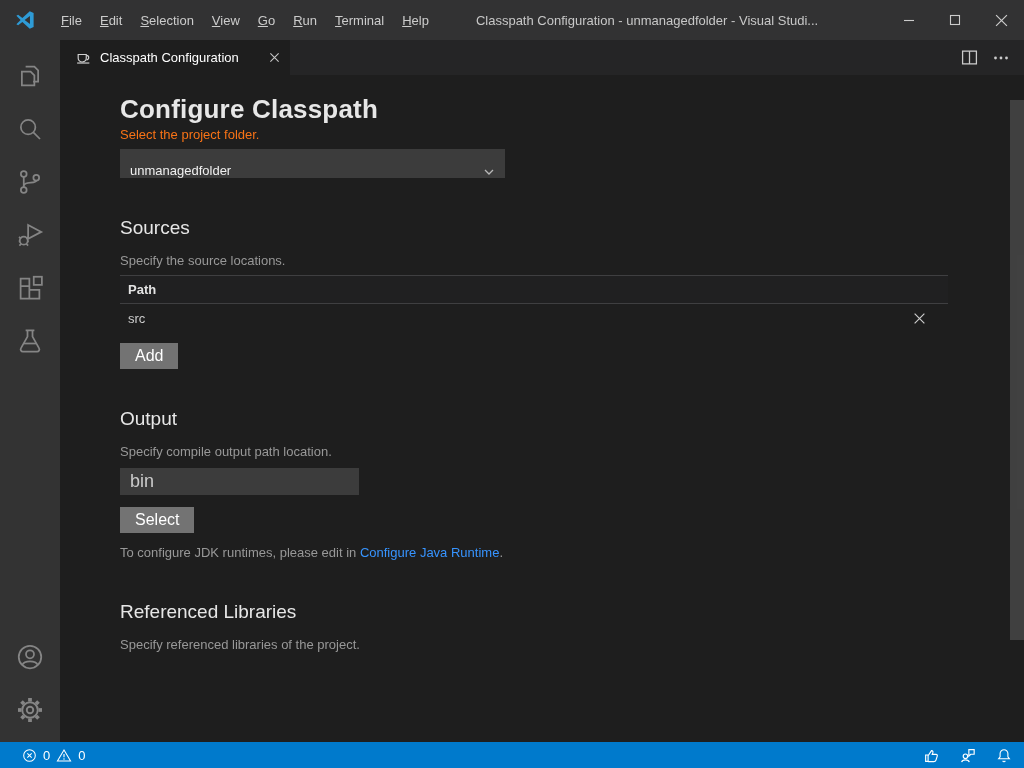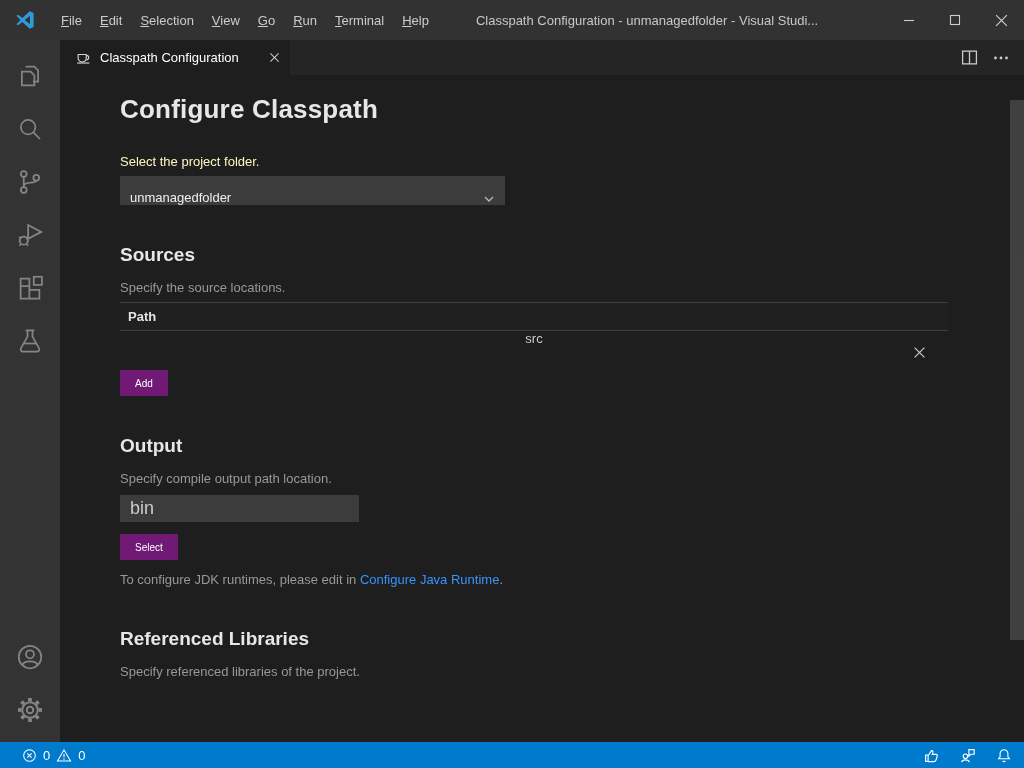--- a/index.html
+++ b/index.html
@@ -36,29 +36,29 @@
   .editor-col { flex:1 1 auto; display:flex; flex-direction:column; background:#1e1e1e; min-width:0; }
   .tabbar { height:35px; flex:0 0 35px; background:#252526; display:flex; align-items:stretch; }
   .tab { width:230px; background:#1e1e1e; display:flex; align-items:center; gap:8px; padding:0 10px 0 15px; color:#ffffff; }
   .tab-label { flex:1 1 auto; }
   .tab-close { color:#c5c5c5; display:flex; align-items:center; }
   .tab-actions { margin-left:auto; display:flex; align-items:center; gap:15px; padding-right:15px; }
 
   
   .content { flex:1 1 auto; position:relative; padding:16px 76px 16px 60px; overflow:hidden; }
   .page-title { font-size:26px; line-height:36px; font-weight:600; color:#e7e7e7; letter-spacing:.2px; }
-  .field-label { margin-top:27px; color:#fef9c3; }
+  .field-label { color:#f97316; }
   .dropdown { margin-top:7px; width:385px; height:29px; background:#3c3c3c; display:flex; align-items:flex-end; justify-content:space-between; padding:0 10px; color:#f0f0f0; cursor:pointer; }
-  .section-h { margin-top:37px; font-size:19px; line-height:26px; font-weight:700; color:#e7e7e7; }
+  .section-h { margin-top:37px; font-size:19px; line-height:26px; font-weight:400; color:#e7e7e7; }
   .section-desc { margin-top:11px; color:#989898; line-height:18px; }
   .src-table { margin-top:5px; width:828px; border-top:1px solid #3f3f41; }
   .src-thead { height:28px; display:flex; align-items:center; padding:0 8px; border-bottom:1px solid #3f3f41; background:#202021; color:#e3e3e3; font-weight:bold; }
-  .src-row { height:29px; display:flex; align-items:center; padding:0 8px; color:#cccccc;flex-direction:column; }
+  .src-row { height:29px; display:flex; align-items:center; padding:0 8px; color:#cccccc; }
   .row-close { margin-left:auto; margin-right:14px; display:flex; align-items:center; cursor:pointer; }
-  .btn { display:inline-flex; align-items:center; justify-content:center; height:26px; padding:0 15px; background:#701a75; color:#ffffff; border:none; font-family:inherit; font-size:10px; cursor:pointer; }
+  .btn { display:inline-flex; align-items:center; justify-content:center; height:26px; padding:0 15px; background:#737373; color:#ffffff; border:none; font-family:inherit; font-size:16px; cursor:pointer; }
   .btn-add { margin-top:10px; }
   .btn-browse { margin-top:12px; }
   .text-input { margin-top:7px; width:239px; height:27px; background:#3c3c3c; border:none; outline:none; color:#cccccc; font-family:inherit; font-size:18px; padding:0 10px; display:block; }
   .jdk-line { margin-top:11px; color:#989898; line-height:18px; }
   .jdk-link { color:#3794ff; cursor:pointer; }
   .scroll-thumb { position:absolute; top:25px; right:0; width:14px; height:540px; background:rgba(121,121,121,0.38); }
 
   
   .statusbar { height:26px; flex:0 0 26px; background:#007acc; color:#ffffff; display:flex; align-items:center; padding:0 12px 0 22px; }
   .sb-group { display:flex; align-items:center; gap:6px; cursor:pointer; }

